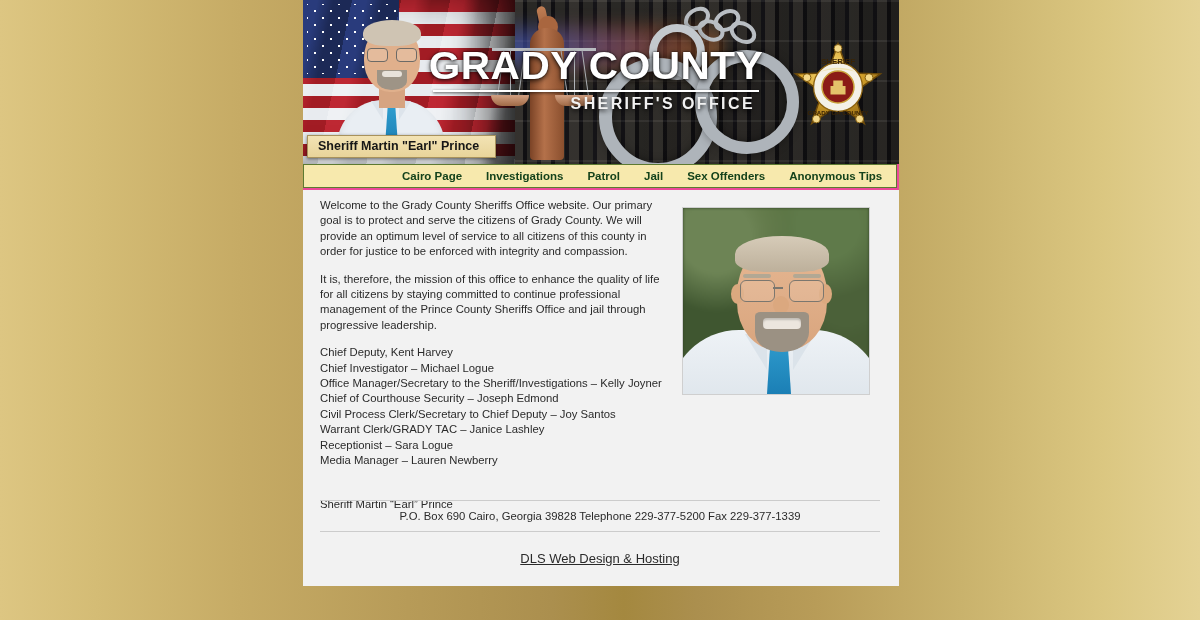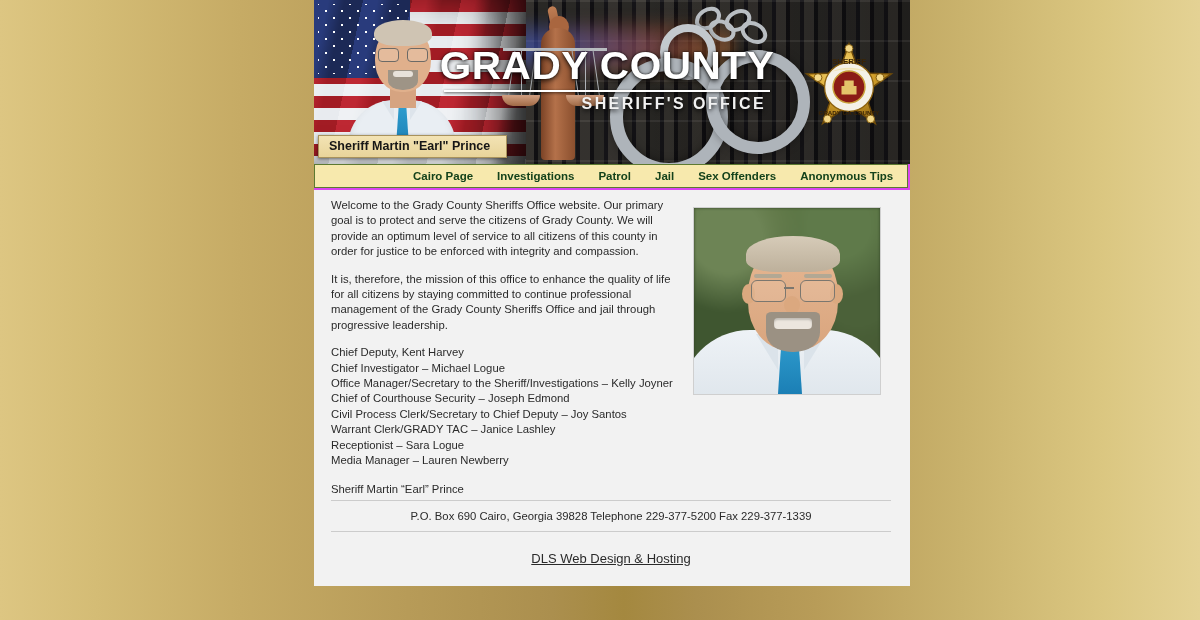--- a/index.html
+++ b/index.html
@@ -12,23 +12,23 @@
     background:
       linear-gradient(to right,
         #ddc682 0%, #d4bc75 8%, #c6ab65 20%, #b79b58 34%,
         #ab8f4e 46%, #a4883f 52%, #ab8f4e 58%,
         #b89c58 68%, #c9b26c 80%, #dbc781 92%, #e4d294 100%);
   }
 
   
   #page {
     position: absolute;
-    left: 314px; top: 0;
+    left: 303px; top: 0;
     width: 596px; height: 466px;
-    background: #d946ef;
+    background: #ec4899;
   }
 
   
   .banner {
     position: relative;
     width: 596px; height: 164px;
     overflow: hidden;
     background: #0d0d0f;
   }
   
@@ -261,21 +261,21 @@
     width:596px; height:396px;
     background:#f2f2f2;
   }
   .article {
     position:absolute; left:17px; top:8px; width:345px;
     font-size:11.3px; color:#2a2a2a; line-height:15.4px;
   }
   .article p { margin:0 0 12px 0; }
   .staff { margin:0; }
   .staff div { line-height:15.4px; }
-  .signoff { margin-top:13px; }
+  .signoff { margin-top:28px; }
 
   .portrait {
     position:absolute; left:681px; top:207px;
     width:186px; height:186px;
     border:1px solid #cfcfcf;
     background:#2f4225;
     overflow:hidden;
   }
   
   .pt-bg {
@@ -445,21 +445,21 @@
       <div class="nav-item">Jail</div>
       <div class="nav-item">Sex Offenders</div>
       <div class="nav-item">Anonymous Tips</div>
     </div>
   </div>
 
   <div class="content">
 
     <div class="article">
       <p>Welcome to the Grady County Sheriffs Office website. Our primary goal is to protect and serve the citizens of Grady County. We will provide an optimum level of service to all citizens of this county in order for justice to be enforced with integrity and compassion.</p>
-      <p>It is, therefore, the mission of this office to enhance the quality of life for all citizens by staying committed to continue professional management of the Grady County Sheriffs Office and jail through progressive leadership.</p>
+      <p>It is, therefore, the mission of this office to enhance the quality of life for all citizens by staying committed to continue professional management of the Prince County Sheriffs Office and jail through progressive leadership.</p>
 
       <div class="staff">
         <div>Chief Deputy, Kent Harvey</div>
         <div>Chief Investigator – Michael Logue</div>
         <div>Office Manager/Secretary to the Sheriff/Investigations – Kelly Joyner</div>
         <div>Chief of Courthouse Security – Joseph Edmond</div>
         <div>Civil Process Clerk/Secretary to Chief Deputy – Joy Santos</div>
         <div>Warrant Clerk/GRADY TAC – Janice Lashley</div>
         <div>Receptionist – Sara Logue</div>
         <div>Media Manager – Lauren Newberry</div>

